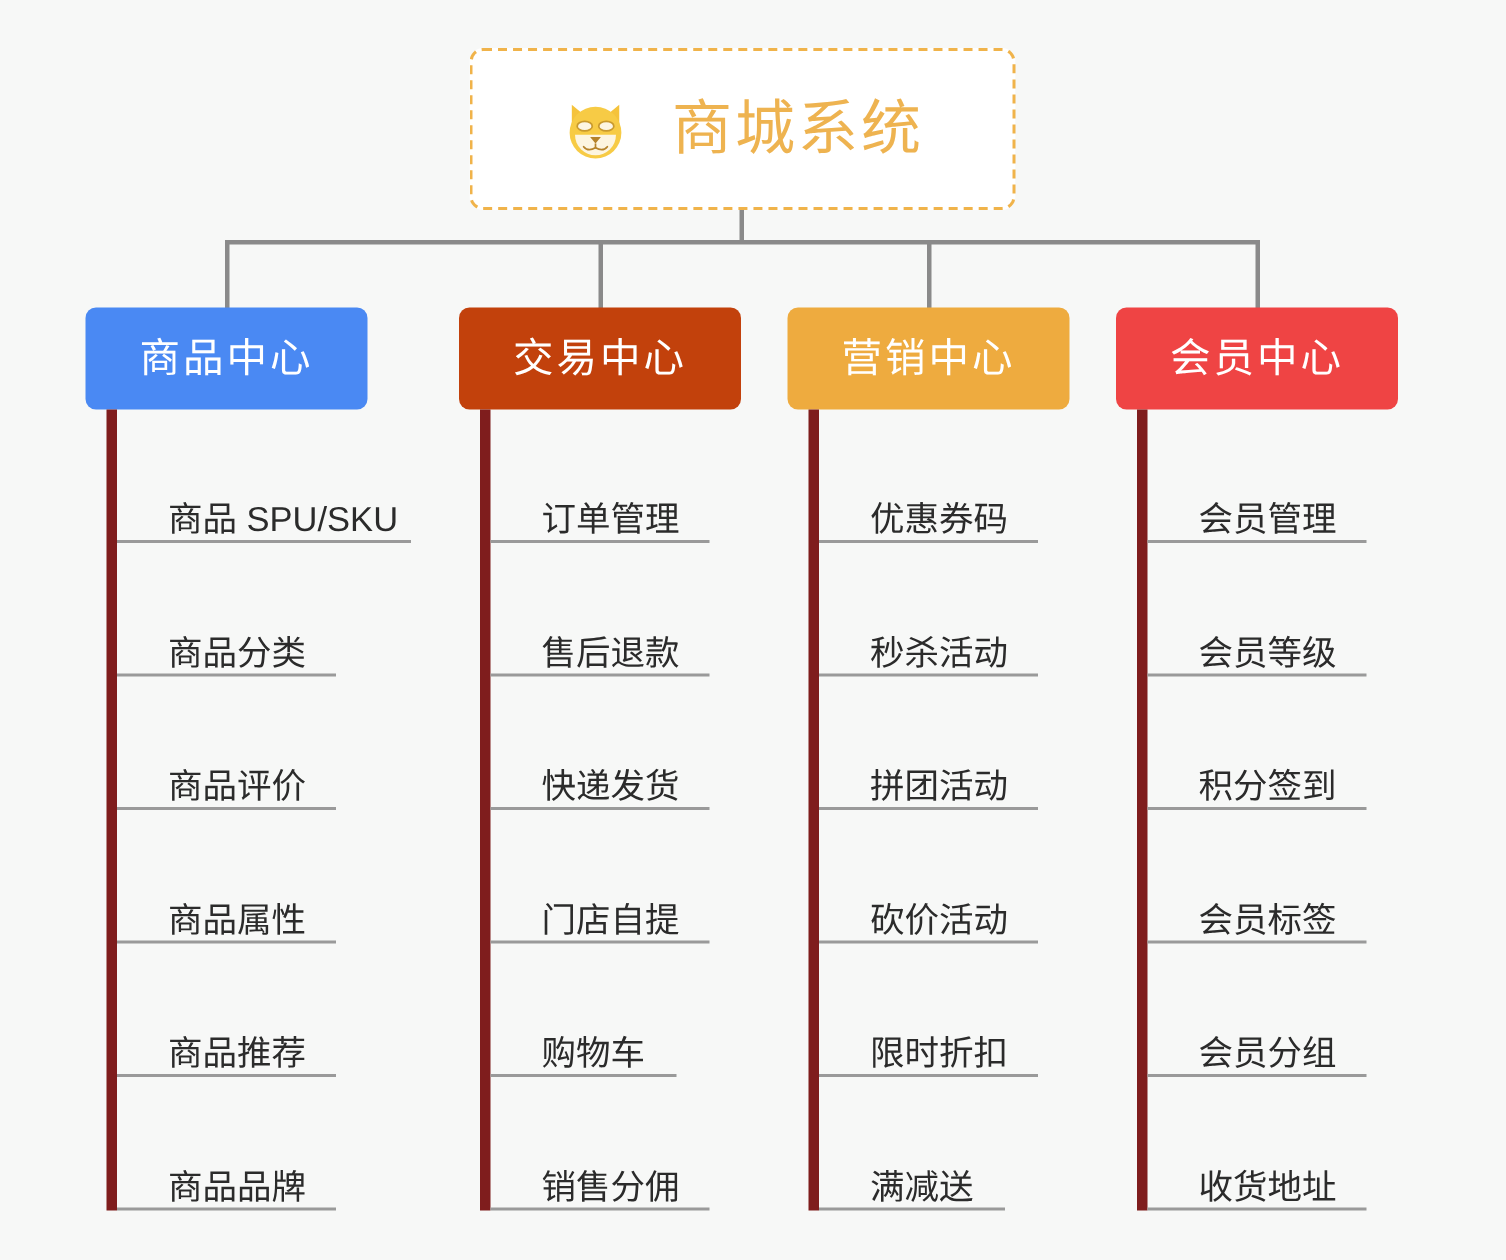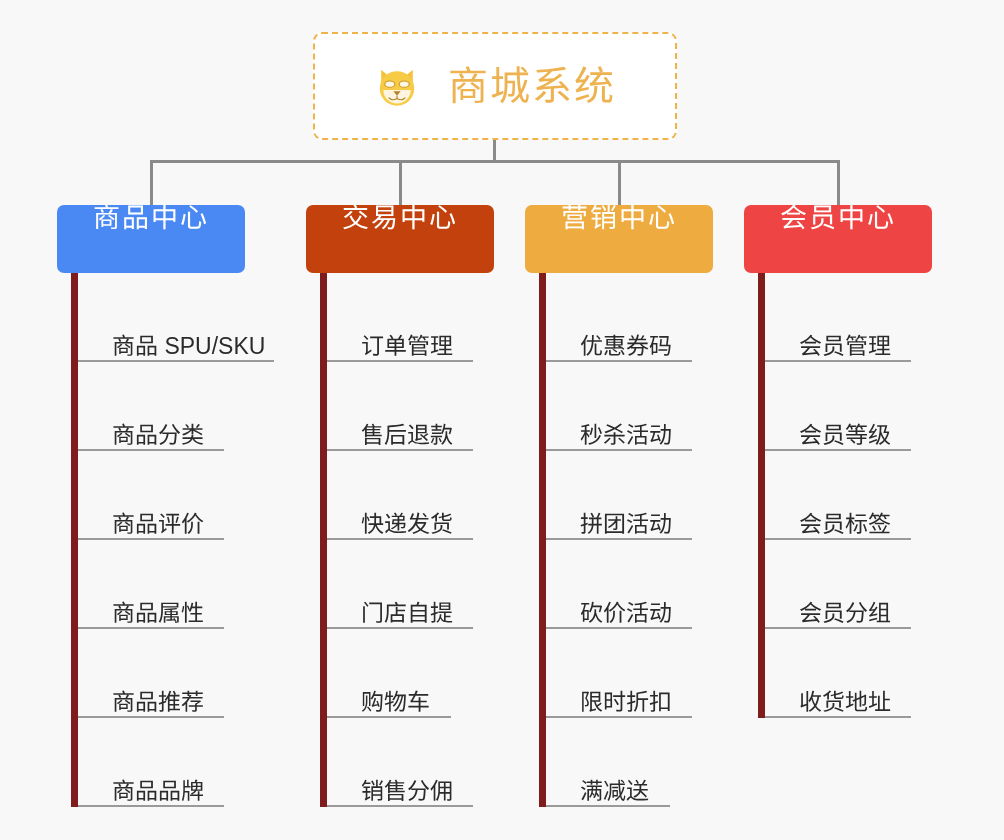--- a/index.html
+++ b/index.html
@@ -70,20 +70,21 @@
   .col-2 { left: 306px; }
   .col-3 { left: 525px; }
   .col-4 { left: 744px; }
 
   .cat-box {
     width: 188px;
     height: 68px;
     box-sizing: border-box;
     border-radius: 7px;
     display: flex;
+    align-items: center;
     justify-content: center;
     color: #ffffff;
     font-size: 27px;
     letter-spacing: 2px;
     line-height: 1;
     white-space: nowrap;
   }
 
   
   .leaf-list {
@@ -232,20 +233,23 @@
         <span>会员中心</span>
       </div>
       <div class="leaf-list">
         <div class="leaf-item w4">
           <span class="leaf-label">会员管理</span>
         </div>
         <div class="leaf-item w4">
           <span class="leaf-label">会员等级</span>
         </div>
         <div class="leaf-item w4">
+          <span class="leaf-label">积分签到</span>
+        </div>
+        <div class="leaf-item w4">
           <span class="leaf-label">会员标签</span>
         </div>
         <div class="leaf-item w4">
           <span class="leaf-label">会员分组</span>
         </div>
         <div class="leaf-item w4">
           <span class="leaf-label">收货地址</span>
         </div>
       </div>
     </div>

